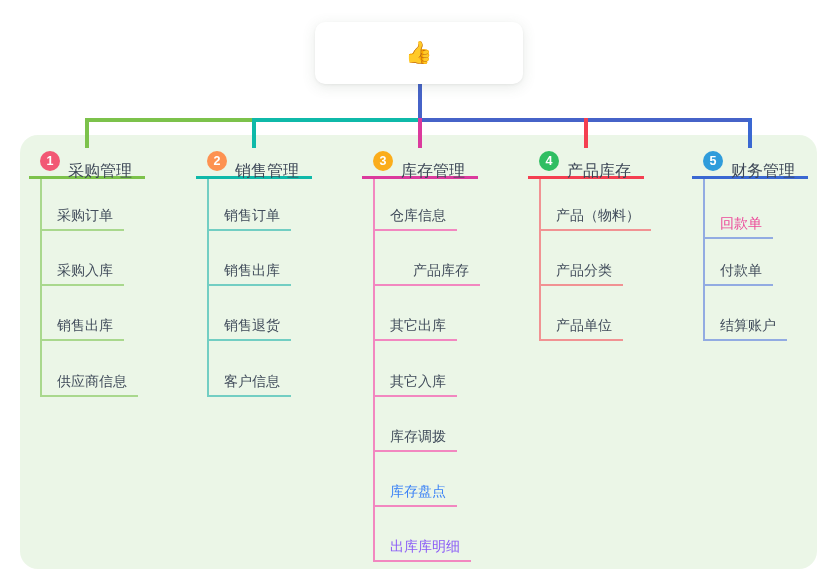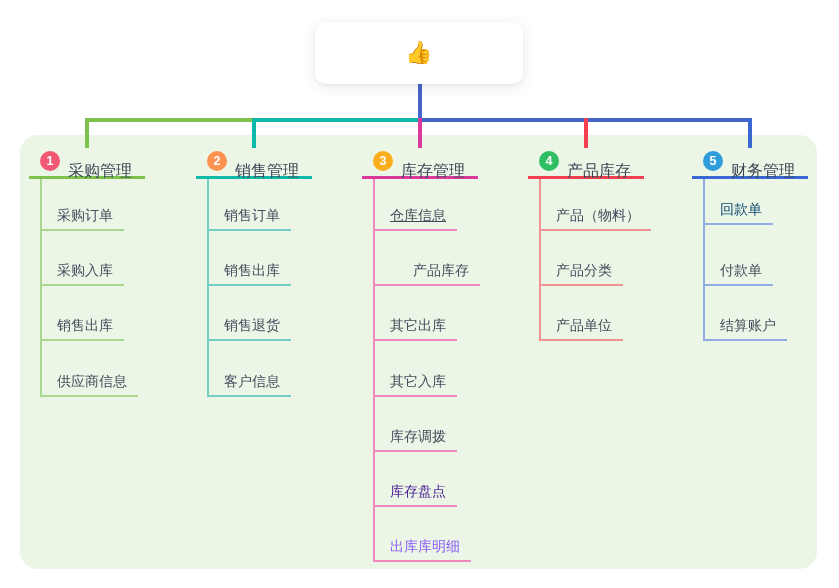--- a/index.html
+++ b/index.html
@@ -77,39 +77,39 @@
       <div class="child-node" style="left: 207px; top: 201px; border-bottom-color: rgb(114, 206, 195); color: rgb(65, 76, 91);">销售订单</div>
       <div class="child-node" style="left: 207px; top: 256px; border-bottom-color: rgb(114, 206, 195); color: rgb(65, 76, 91);">销售出库</div>
       <div class="child-node" style="left: 207px; top: 311px; border-bottom-color: rgb(114, 206, 195); color: rgb(65, 76, 91);">销售退货</div>
       <div class="child-node" style="left: 207px; top: 367px; border-bottom-color: rgb(114, 206, 195); color: rgb(65, 76, 91);">客户信息</div>
       <div class="line" style="left: 418px; top: 118px; width: 4px; height: 30px; background: rgb(219, 58, 157);"></div>
       <div class="branch-header" style="left: 362px; top: 146px; width: 116px; border-bottom-color: rgb(219, 58, 157); color: rgb(61, 71, 87);">
         <span class="badge" style="background: rgb(251, 173, 27);">3</span>
         <span class="branch-label">库存管理</span>
       </div>
       <div class="line" style="left: 373px; top: 179px; width: 2px; height: 383px; background: rgb(242, 135, 192);"></div>
-      <div class="child-node" style="left: 373px; top: 201px; border-bottom-color: rgb(242, 135, 192); color: rgb(65, 76, 91); text-decoration: underline;">仓库信息</div>
+      <div class="child-node" style="left: 373px; top: 201px; border-bottom-color: rgb(242, 135, 192); color: rgb(65, 76, 91);">仓库信息</div>
       <div class="child-node" style="left: 373px; top: 256px; border-bottom-color: rgb(242, 135, 192); color: rgb(65, 76, 91); padding-left: 40px;">产品库存</div>
       <div class="child-node" style="left: 373px; top: 311px; border-bottom-color: rgb(242, 135, 192); color: rgb(65, 76, 91);">其它出库</div>
       <div class="child-node" style="left: 373px; top: 367px; border-bottom-color: rgb(242, 135, 192); color: rgb(65, 76, 91);">其它入库</div>
       <div class="child-node" style="left: 373px; top: 422px; border-bottom-color: rgb(242, 135, 192); color: rgb(65, 76, 91);">库存调拨</div>
-      <div class="child-node" style="left: 373px; top: 477px; border-bottom-color: rgb(242, 135, 192); color: #4c1d95;">库存盘点</div>
+      <div class="child-node" style="left: 373px; top: 477px; border-bottom-color: rgb(242, 135, 192); color: #3b82f6;">库存盘点</div>
       <div class="child-node" style="left: 373px; top: 532px; border-bottom-color: rgb(242, 135, 192); color: #8b5cf6;">出库库明细</div>
       <div class="line" style="left: 584px; top: 118px; width: 4px; height: 30px; background: rgb(244, 63, 81);"></div>
       <div class="branch-header" style="left: 528px; top: 146px; width: 116px; border-bottom-color: rgb(244, 63, 81); color: rgb(61, 71, 87);">
         <span class="badge" style="background: rgb(47, 190, 98);">4</span>
         <span class="branch-label">产品库存</span>
       </div>
       <div class="line" style="left: 539px; top: 179px; width: 2px; height: 162px; background: rgb(241, 146, 147);"></div>
       <div class="child-node" style="left: 539px; top: 201px; border-bottom-color: rgb(241, 146, 147); color: rgb(65, 76, 91);">产品（物料）</div>
       <div class="child-node" style="left: 539px; top: 256px; border-bottom-color: rgb(241, 146, 147); color: rgb(65, 76, 91);">产品分类</div>
       <div class="child-node" style="left: 539px; top: 311px; border-bottom-color: rgb(241, 146, 147); color: rgb(65, 76, 91);">产品单位</div>
       <div class="line" style="left: 748px; top: 118px; width: 4px; height: 30px; background: rgb(58, 104, 210);"></div>
       <div class="branch-header" style="left: 692px; top: 146px; width: 116px; border-bottom-color: rgb(58, 104, 210); color: rgb(61, 71, 87);">
         <span class="badge" style="background: rgb(47, 156, 219);">5</span>
         <span class="branch-label">财务管理</span>
       </div>
       <div class="line" style="left: 703px; top: 179px; width: 2px; height: 162px; background: rgb(146, 171, 226);"></div>
-      <div class="child-node" style="left: 703px; top: 195px; border-bottom-color: rgb(146, 171, 226); color: #0c4a6e;">回款单</div>
+      <div class="child-node" style="left: 703px; top: 209px; border-bottom-color: rgb(146, 171, 226); color: #ec4899;">回款单</div>
       <div class="child-node" style="left: 703px; top: 256px; border-bottom-color: rgb(146, 171, 226); color: rgb(65, 76, 91);">付款单</div>
       <div class="child-node" style="left: 703px; top: 311px; border-bottom-color: rgb(146, 171, 226); color: rgb(65, 76, 91);">结算账户</div>
     </div>
 </div>
 
 </body></html>

